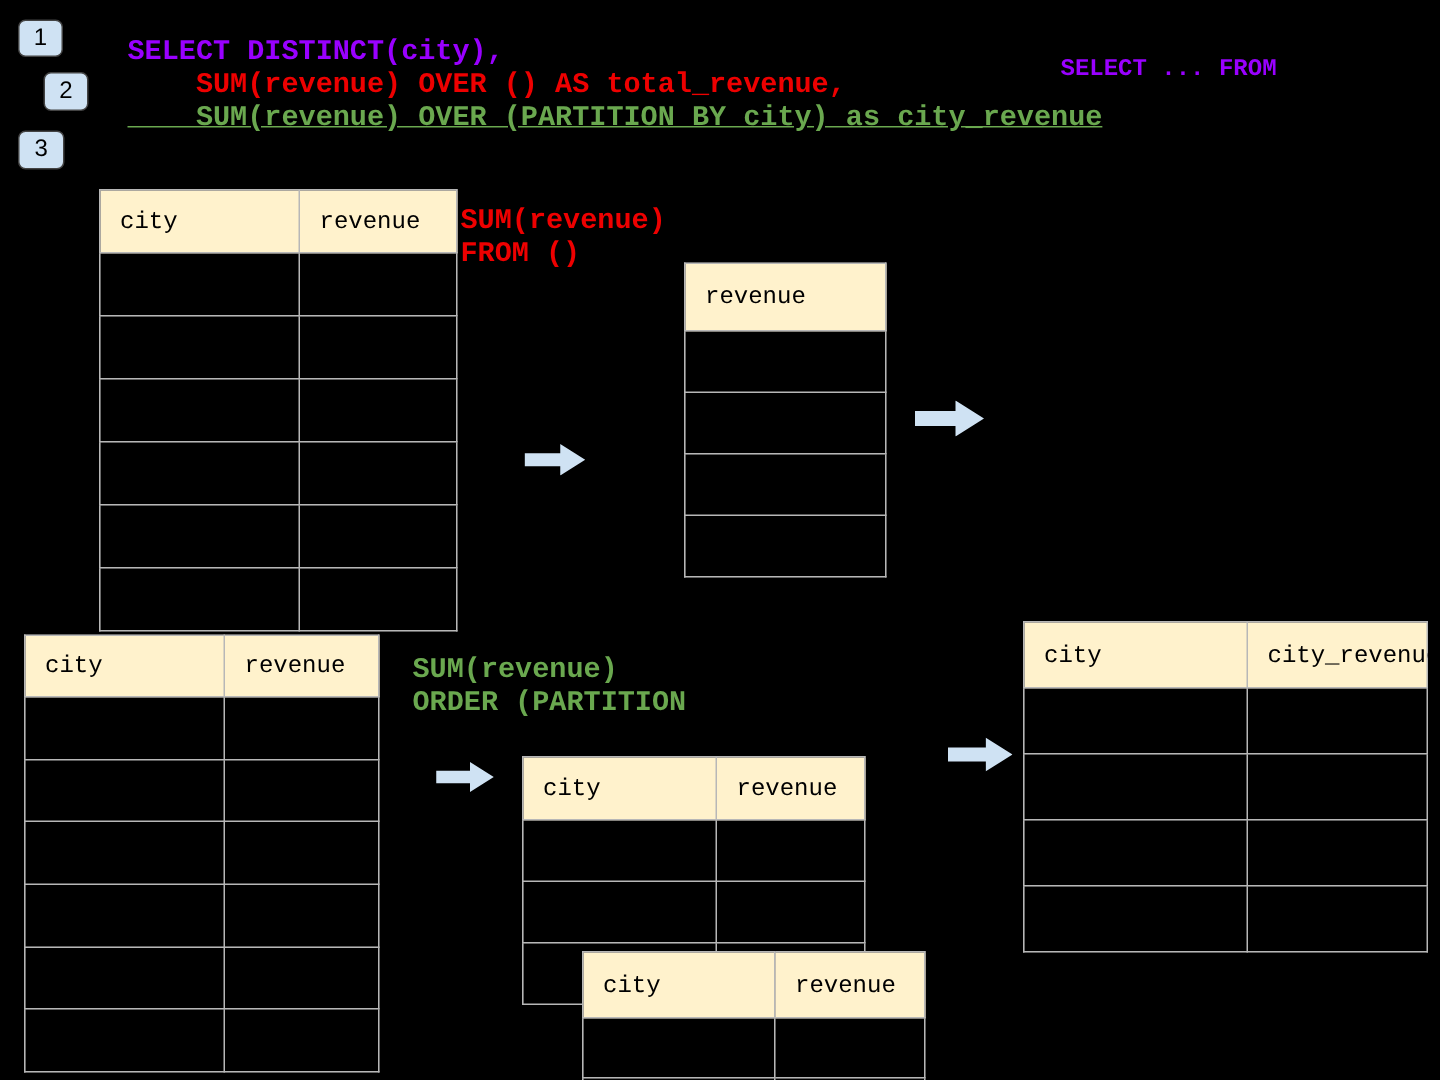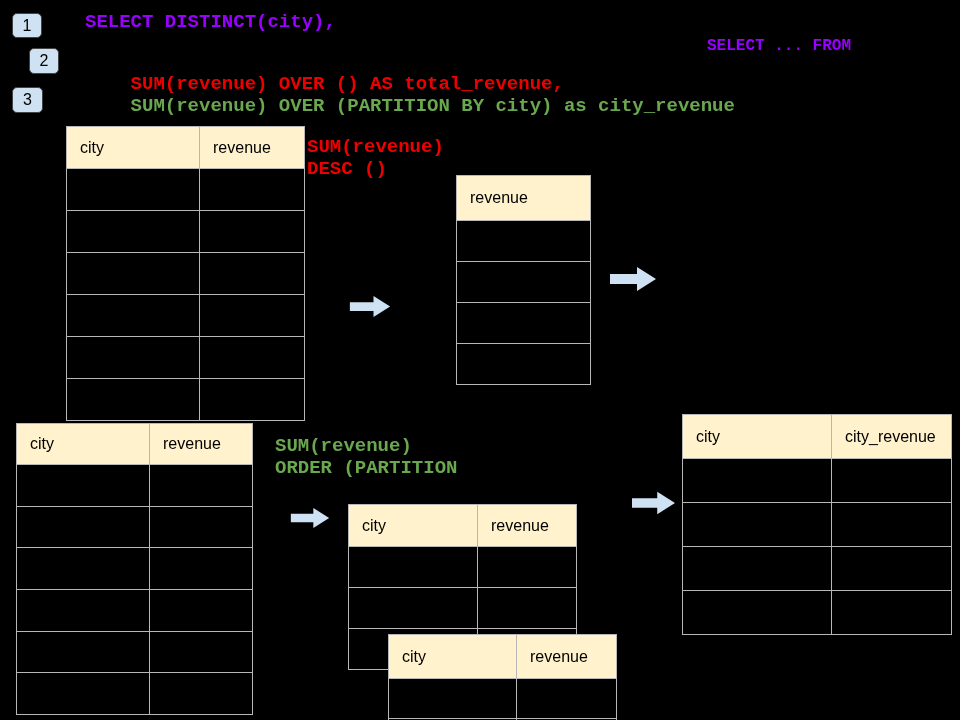--- a/index.html
+++ b/index.html
@@ -7,37 +7,37 @@
     position:relative;width:960px;height:720px;background:#000;
     overflow:hidden;font-family:"Liberation Sans",sans-serif;
   }
   
   .code{
     position:absolute;margin:0;font-family:"Liberation Mono","DejaVu Sans Mono",monospace;
     font-weight:700;white-space:pre;
   }
   .code span{display:block;}
   .sql-main{left:85px;top:11px;font-size:19px;line-height:22px;}
-  .c-purple{color:var(--purple);}
-  .c-red{color:var(--red);margin-top:40px;}
-  .c-green{color:var(--green);}
+  .c-purple{color:var(--purple);margin-top:12px;}
+  .c-red{color:var(--red);}
+  .c-green{color:var(--green);text-decoration:underline;}
   .side-note{left:707px;top:36px;font-size:16px;line-height:20px;color:var(--purple);}
   .ann-total{left:307px;top:136px;font-size:19px;line-height:22px;color:var(--red);}
   .ann-partition{left:275px;top:435px;font-size:19px;line-height:22px;color:var(--green);}
   
   .badge{
     position:absolute;background:var(--badge_bg);border:1px solid #434343;border-radius:5px;
     color:#000;font-size:16px;display:flex;align-items:center;justify-content:center;
   }
   .badge1{left:12px;top:13px;width:28px;height:23px;}
   .badge2{left:29px;top:48px;width:28px;height:24px;}
   .badge3{left:12px;top:87px;width:29px;height:24px;}
   
   table.tbl{
-    position:absolute;border-collapse:collapse;table-layout:fixed;background:#404040;
+    position:absolute;border-collapse:collapse;table-layout:fixed;background:#404040;font-family:Liberation Mono, monospace;
   }
   table.tbl th, table.tbl td{
     border:1px solid var(--table_border);padding:0;
   }
   table.tbl th{
     background:var(--header_bg);color:#000;font-weight:400;font-size:16px;
     text-align:left;padding-left:13px;vertical-align:middle;
   }
   table.tbl td{background:#000;}
   .t1{left:66px;top:126px;width:239px;}
@@ -65,21 +65,21 @@
 <div class="canvas">
 
   <div class="badge badge1">1</div>
   <div class="badge badge2">2</div>
   <div class="badge badge3">3</div>
 
   <pre class="code sql-main"><span class="c-purple">SELECT DISTINCT(city),</span><span class="c-red">    SUM(revenue) OVER () AS total_revenue,</span><span class="c-green">    SUM(revenue) OVER (PARTITION BY city) as city_revenue</span></pre>
 
   <pre class="code side-note"><span>SELECT ... FROM</span></pre>
 
-  <pre class="code ann-total"><span>SUM(revenue)</span><span>DESC ()</span></pre>
+  <pre class="code ann-total"><span>SUM(revenue)</span><span>FROM ()</span></pre>
 
   <pre class="code ann-partition"><span>SUM(revenue)</span><span>ORDER (PARTITION</span></pre>
 
   <table class="tbl t1">
     <thead>
         <tr>
       <th style="width:119px">city</th>
       <th>revenue</th>
     </tr>
       </thead>

